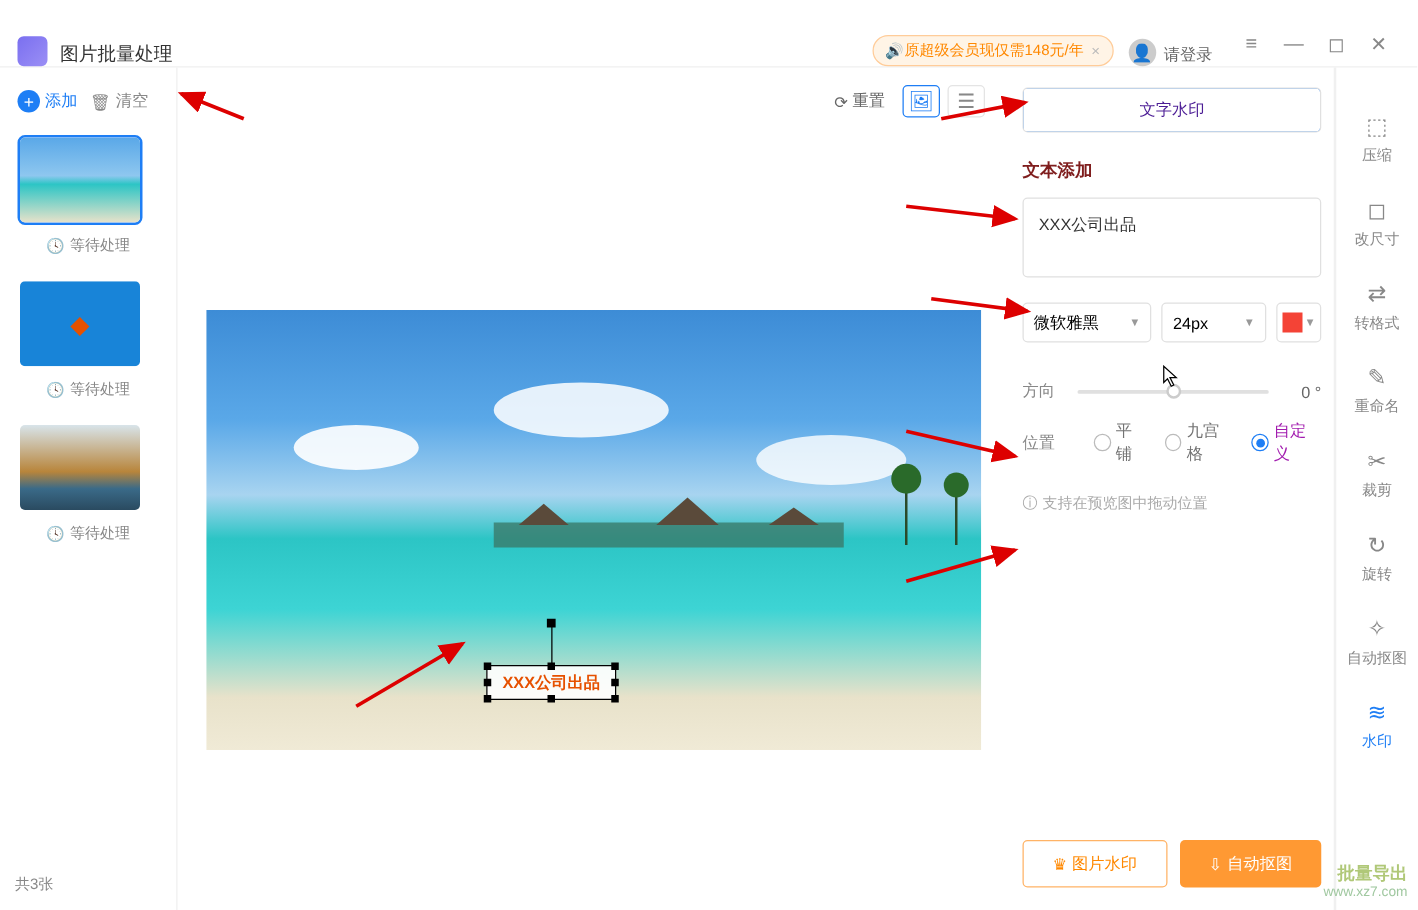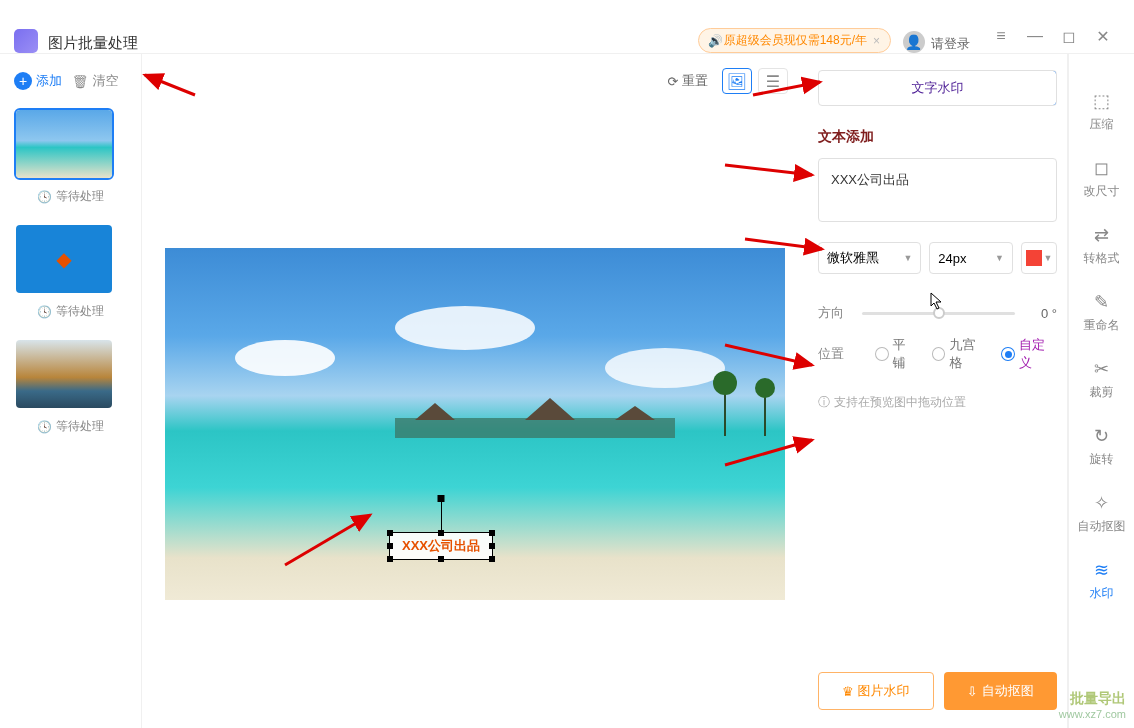--- a/index.html
+++ b/index.html
@@ -153,20 +153,21 @@
       <div class="thumb-item">
         <div class="thumb-img">
             <div class="preview-bg" style="background:linear-gradient(to bottom,#d8e4ea 0%,#b8853b 55%,#3a6a88 75%,#2a4a60 100%);"></div>
           </div>
         <div class="thumb-status">
             <span class="clock-icon">🕓</span>
             <span>等待处理</span>
           </div>
       </div>
     </div>
+    <div class="left-footer">共3张</div>
   </div>
 
   <div class="center">
     <div class="center-toolbar">
       <div class="reset-btn">
         <span>⟳</span>&nbsp;
         <span>重置</span>
       </div>
       <div class="view-toggle">
         <div class="view-btn active">

